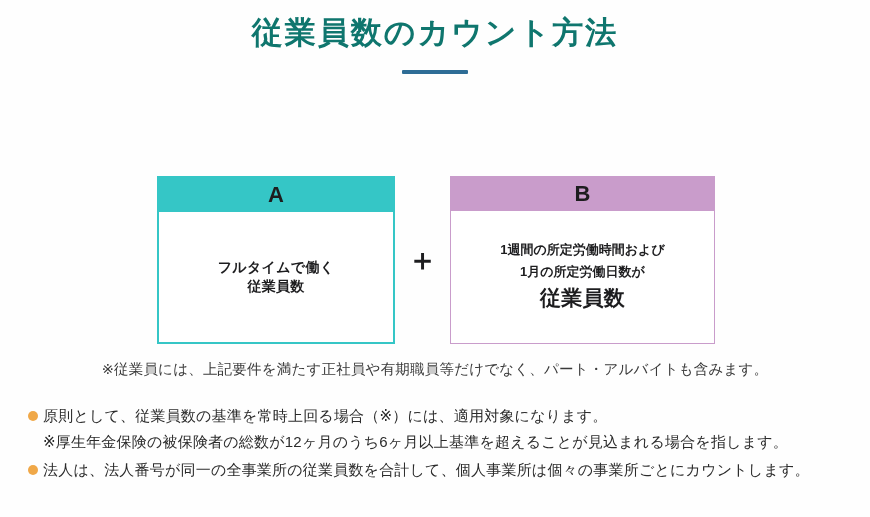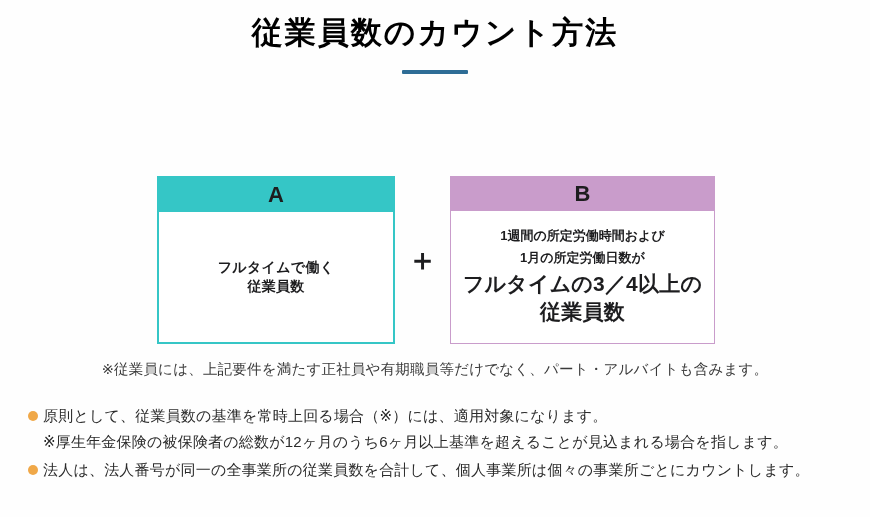--- a/index.html
+++ b/index.html
@@ -27,21 +27,21 @@
     position: absolute;
     top: 14px;
     left: 0;
     width: 870px;
     text-align: center;
   }
   .page-title {
     font-size: 31px;
     font-weight: bold;
     letter-spacing: 2px;
-    color: #000000;
+    color: #0f766e;
     line-height: 1.2;
     margin: 0;
   }
   .title-rule {
     width: 66px;
     height: 4px;
     background: #2e6d96;
     margin: 19px auto 0 auto;
     border-radius: 1px;
   }
@@ -216,21 +216,20 @@
       </div>
     </div>
 
     <div class="plus-sign">＋</div>
 
     <div class="box box-b">
       <div class="box-header">B</div>
       <div class="box-body">
         <div class="small-text">1週間の所定労働時間および</div>
         <div class="small-text">1月の所定労働日数が</div>
-        <div class="main-text">フルタイムの3／4以上の</div>
         <div class="main-text">従業員数</div>
       </div>
     </div>
 
   </div>
 
   <div class="note">※従業員には、上記要件を満たす正社員や有期職員等だけでなく、パート・アルバイトも含みます。</div>
 
   <div class="bullets">
 

